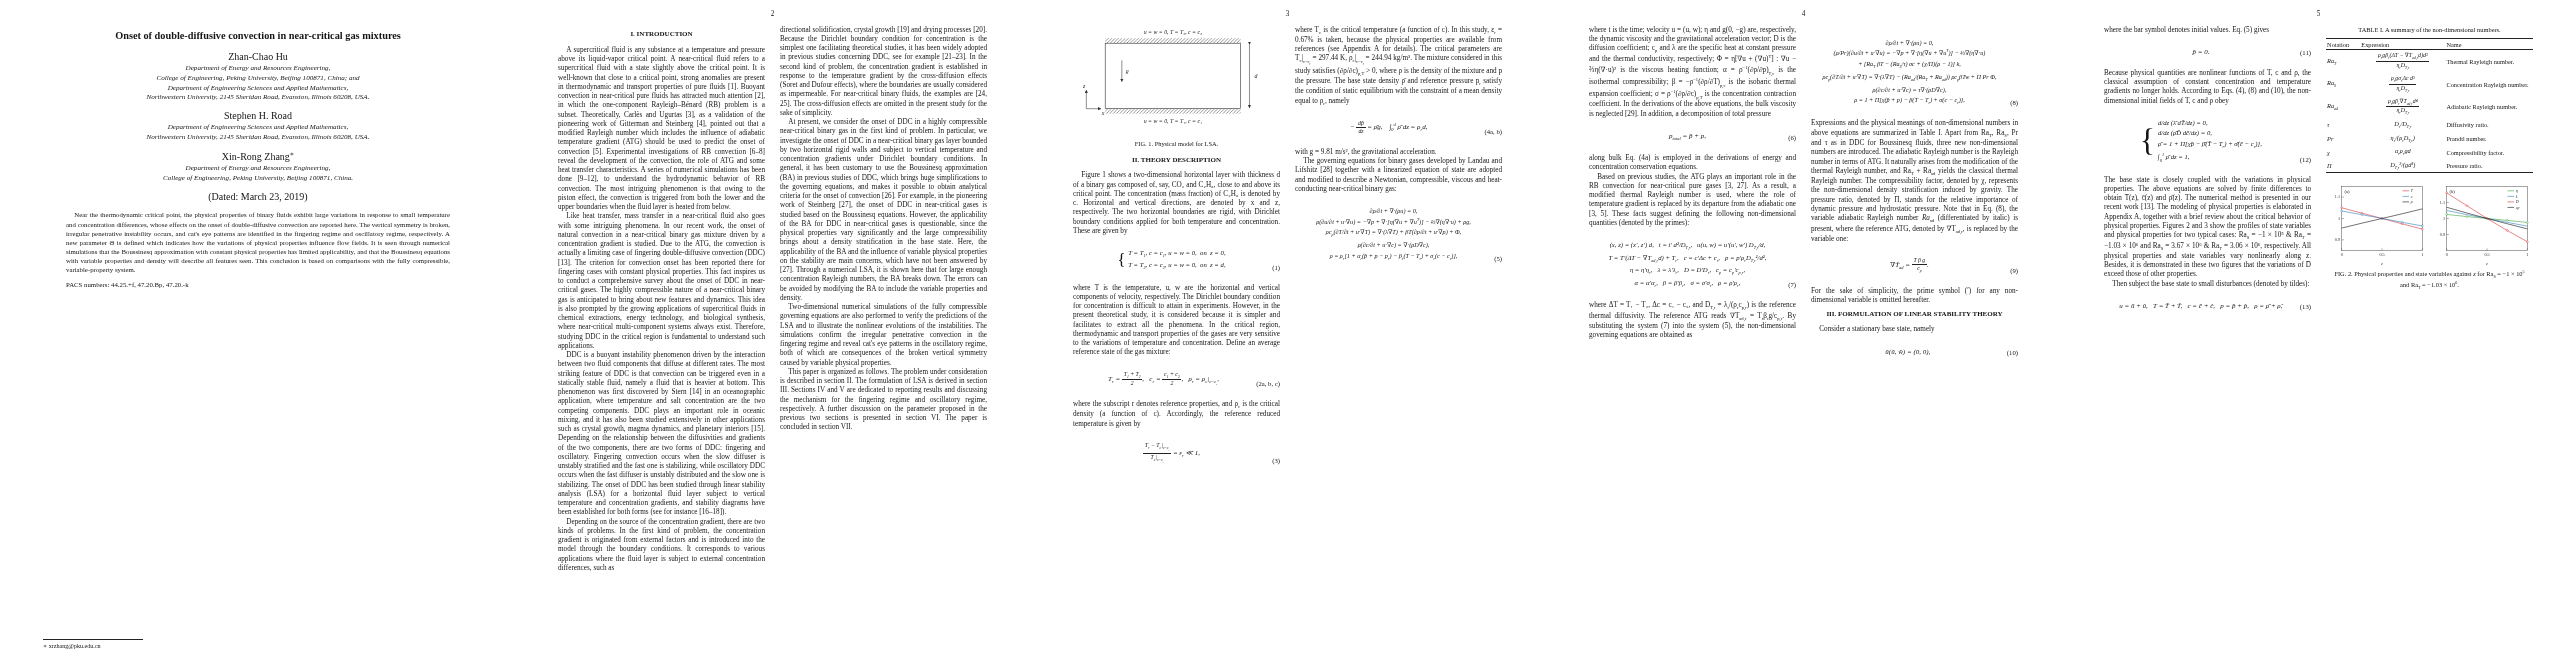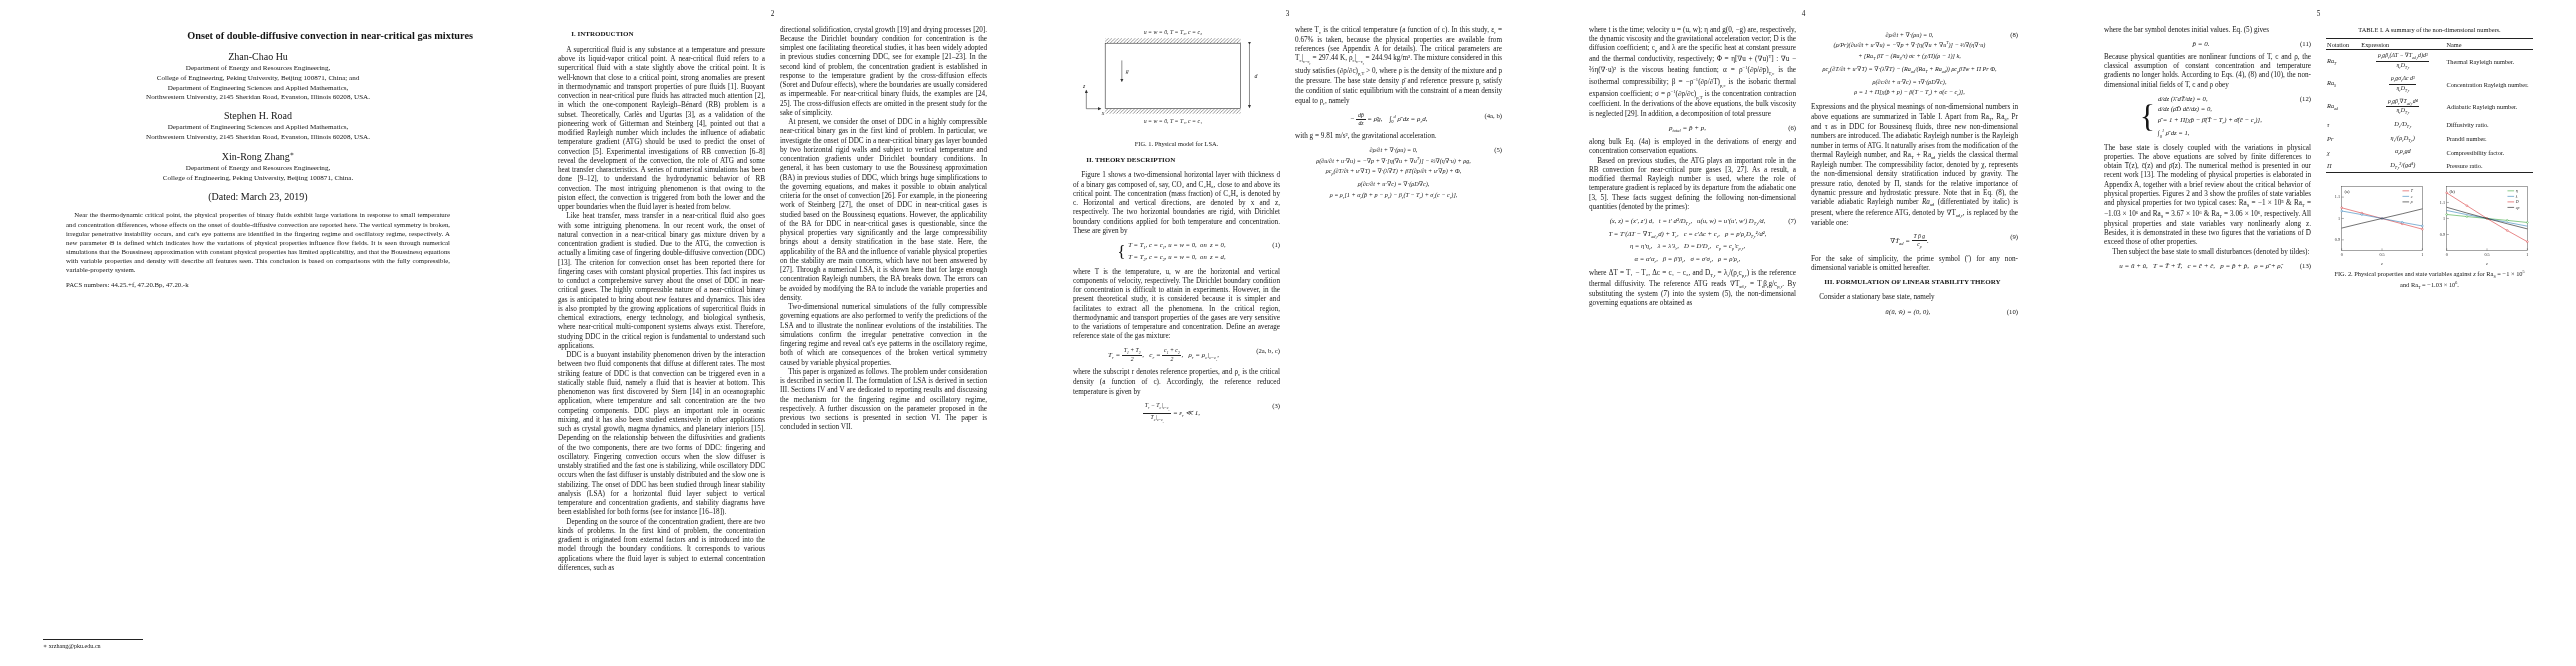--- a/index.html
+++ b/index.html
@@ -2,46 +2,46 @@
 <html style="font-size:9px"><head>
 <meta charset="utf-8">
 <style>
   html,body{margin:0;padding:0;background:#ffffff;}
   body{width:2576px;height:667px;font-family:"Liberation Serif","DejaVu Serif",serif;color:#151515;}
   .sheet{position:relative;width:2576px;height:667px;background:#ffffff;overflow:hidden;}
   .page{position:absolute;top:0;width:515px;height:667px;background:#ffffff;}
   .pagenum{position:absolute;top:10px;left:0;width:100%;text-align:center;font-size:7.2px;}
   .cols{position:absolute;top:25.6px;left:43px;width:430px;display:flex;gap:15px;}
   .col{width:207px;flex:0 0 207px;}
-  .sechead{font-size:7px;font-weight:bold;margin:4.4px 13.3px 6.7px;line-height:1.3;}
+  .sechead{font-size:7px;font-weight:bold;text-align:center;margin:4.4px 13.3px 6.7px;line-height:1.3;}
   .para{font-size:7.2px;line-height:1.285;text-align:justify;margin:0;text-indent:8.3px;}
   .noind{text-indent:0;}
-  .eq{display:flex;align-items:flex-start;margin:5px 0;font-size:7px;}
+  .eq{display:flex;align-items:flex-end;margin:13px 0;font-size:7px;}
   .eqbody{flex:1;text-align:center;font-style:italic;}
   .eqnum{font-size:6.7px;font-style:normal;margin-left:2.2px;}
   sub,sup{font-size:0.64em;}
   .frac{display:inline-flex;flex-direction:column;vertical-align:middle;text-align:center;font-size:5.8px;line-height:1.2;}
   .ftop{border-bottom:0.4px solid #222;padding:0 1.7px;}
   .fbot{padding:0 1.7px;}
   .stackC{display:inline-flex;flex-direction:column;gap:2.8px;align-items:center;font-size:6.7px;line-height:1.25;vertical-align:middle;}
   .stackS{display:inline-flex;flex-direction:column;gap:2.8px;align-items:center;font-size:6.2px;line-height:1.25;vertical-align:middle;}
   .stackL{display:inline-flex;flex-direction:column;gap:2.2px;align-items:flex-start;text-align:left;font-size:6.7px;line-height:1.25;vertical-align:middle;}
   .brace{font-size:16.7px;font-style:normal;vertical-align:middle;margin-right:2.8px;font-weight:300;}
   .braceBig{font-size:32px;font-style:normal;vertical-align:middle;margin-right:2.8px;font-weight:200;}
   .figure{margin:1.1px 0 6.7px;}
   .figcap{font-size:6.4px;text-align:center;margin:2.8px 4.4px 0;line-height:1.3;}
   .tabcap{font-size:6.4px;text-align:center;margin:0 2.2px 3.9px;line-height:1.3;}
   svg text{font-family:"Liberation Serif","DejaVu Serif",serif;}
   .figtext{font-size:10.5px;font-style:italic;fill:#222;}
   .fig2panels{display:flex;gap:4.4px;}
   
   .p1{position:absolute;left:43px;width:430px;top:29px;text-align:center;}
-  .p1title{font-size:10.3px;font-weight:bold;line-height:1.3;margin-bottom:9px;text-align:right;}
+  .p1title{font-size:10.3px;font-weight:bold;line-height:1.3;margin-bottom:9px;}
   .author{font-size:10px;margin-top:7.2px;}
-  .affil{font-size:7.1px;line-height:1.38;margin-top:1.7px;}
+  .affil{font-size:7.1px;font-style:italic;line-height:1.38;margin-top:1.7px;}
   .dated{font-size:10px;margin-top:7.8px;}
   .abstract{font-size:6.8px;text-align:justify;line-height:1.33;margin:8.3px 23px 0;text-indent:8.3px;}
   .pacs{font-size:6.8px;text-align:left;margin:7.2px 23px 0;}
   .footnote{position:absolute;left:43px;bottom:18px;width:206px;text-align:left;font-size:6.1px;}
   .fnrule{width:100px;border-top:0.5px solid #222;margin-bottom:2.2px;}
   .arxiv{position:absolute;left:7.8px;top:532px;transform-origin:0 0;transform:rotate(-90deg);font-size:18.3px;color:#2b2b2b;white-space:nowrap;letter-spacing:0.2px;}
   
   .t1{width:100%;border-collapse:collapse;font-size:6.3px;border-top:0.7px solid #222;border-bottom:0.7px solid #222;}
   .t1 th{border-bottom:0.4px solid #222;font-weight:normal;padding:1.7px 1.1px;text-align:left;font-size:6.3px;}
   .t1 td{padding:2.2px 1.1px;vertical-align:middle;}
@@ -156,20 +156,21 @@
       <div class="col">
         <p class="para noind">where T<sub>c</sub> is the critical temperature (a function of c). In this study, ε<sub>r</sub> = 0.67% is taken, because the physical properties are available from references (see Appendix A for details). The critical parameters are T<sub>c</sub>|<sub>c=c<sub>r</sub></sub> = 297.44 K, ρ<sub>c</sub>|<sub>c=c<sub>r</sub></sub> = 244.94 kg/m³. The mixture considered in this study satisfies (∂ρ/∂c)<sub>p,T</sub> &gt; 0, where ρ is the density of the mixture and p the pressure. The base state density ρ̄ and reference pressure p<sub>r</sub> satisfy the condition of static equilibrium with the constraint of a mean density equal to ρ<sub>r</sub>, namely</p>
         <div class="eq">
             <span class="eqbody">− <span class="frac">
                 <span class="ftop">dp̄</span>
                 <span class="fbot">dz</span>
               </span> = ρ̄g, &nbsp;&nbsp; ∫<sub>0</sub><sup>d</sup> ρ̄ dz = ρ<sub>r</sub>d,</span>
             <span class="eqnum">(4a, b)</span>
           </div>
         <p class="para noind">with g = 9.81 m/s², the gravitational acceleration.</p>
+        <p class="para">The governing equations for binary gases developed by Landau and Lifshitz [28] together with a linearized equation of state are adopted and modified to describe a Newtonian, compressible, viscous and heat-conducting near-critical binary gas:</p>
         <div class="eq">
             <span class="eqbody"><span class="stackS">
                 <span>∂ρ/∂t + ∇·(ρu) = 0,</span>
                 <span>ρ(∂u/∂t + u·∇u) = −∇p + ∇·[η(∇u + ∇u<sup>T</sup>)] − ⅔∇(η∇·u) + ρg,</span>
                 <span>ρc<sub>p</sub>(∂T/∂t + u·∇T) = ∇·(λ∇T) + βT(∂p/∂t + u·∇p) + Φ,</span>
                 <span>ρ(∂c/∂t + u·∇c) = ∇·(ρD∇c),</span>
                 <span>ρ = ρ<sub>r</sub>[1 + α<sub>r</sub>(p̄ + p − p<sub>r</sub>) − β<sub>r</sub>(T − T<sub>r</sub>) + σ<sub>r</sub>(c − c<sub>r</sub>)],</span>
               </span></span>
             <span class="eqnum">(5)</span>
           </div>

